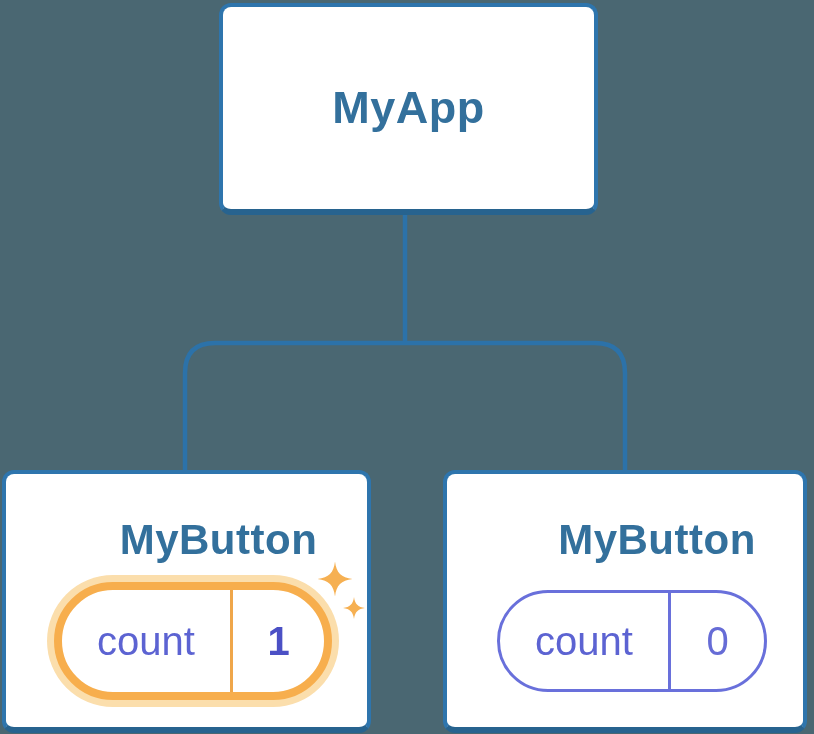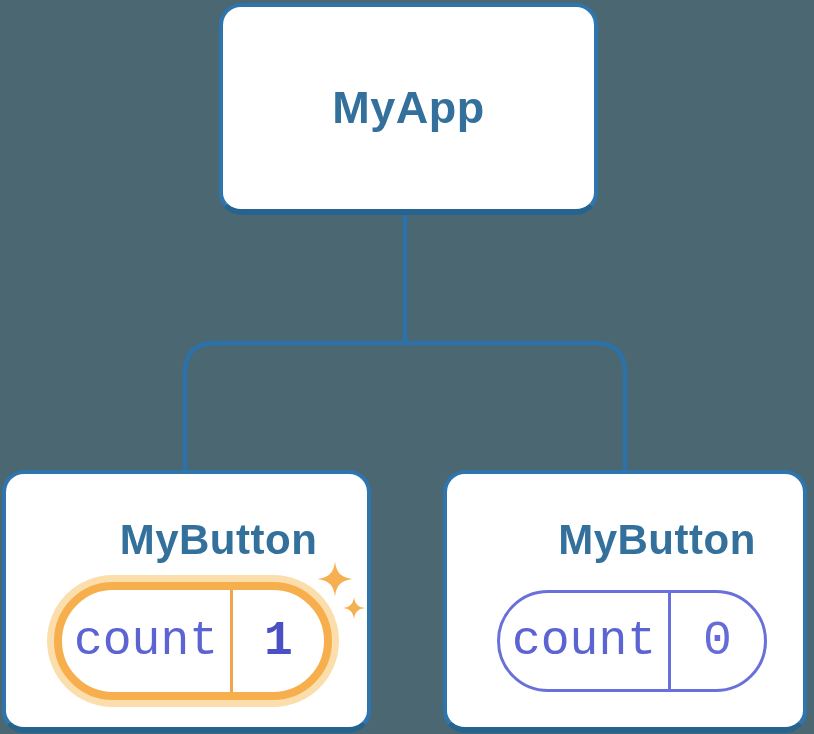--- a/index.html
+++ b/index.html
@@ -14,21 +14,21 @@
   .connectors {
     position: absolute;
     left: 0; top: 0;
     width: 814px; height: 734px;
   }
   .card {
     position: absolute;
     background: #FFFFFF;
     border: 4px solid #2E75AD;
     border-bottom: 6px solid #27638F;
-    border-radius: 22px;
+    border-radius: 12px;
     box-sizing: border-box;
   }
   .card-root {
     left: 219px; top: 3px;
     width: 379px; height: 212px;
     display: flex;
     align-items: center;
     justify-content: center;
   }
   .card-child-left  { left: 2px;   top: 470px; width: 369px; height: 263px; }
@@ -78,22 +78,21 @@
     border-radius: 51px;
     box-sizing: border-box;
     display: flex;
     align-items: stretch;
     overflow: hidden;
   }
   .pill-cell {
     display: flex;
     align-items: center;
     justify-content: center;
-    font-size: 48px;
-    font-family: Liberation Mono, monospace;
+    font-size: 40px;
   }
   .cell-key   { width: 168px; color: #5C63D2; }
   .cell-value { flex: 1; }
   .value-highlight { color: #4B50C5; font-weight: 700; }
   .value-plain     { color: #666CD6; font-weight: 400; }
   .pill-divider-orange { width: 3px; background: #EFA64A; }
   .pill-divider-indigo { width: 3px; background: #6970DB; }
   .sparkles {
     position: absolute;
     left: 314px; top: 559px;

